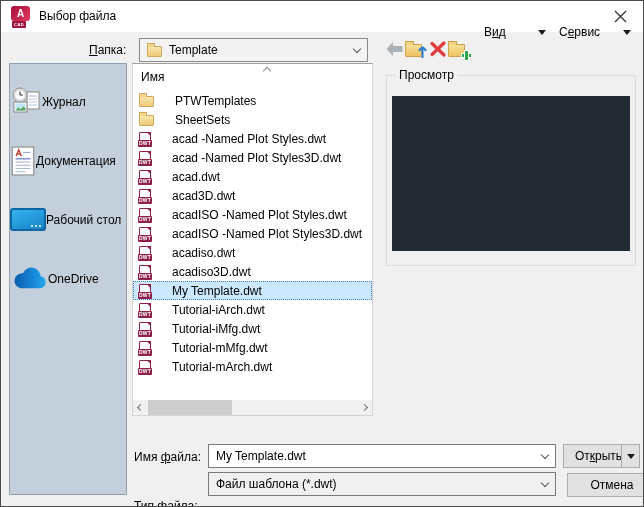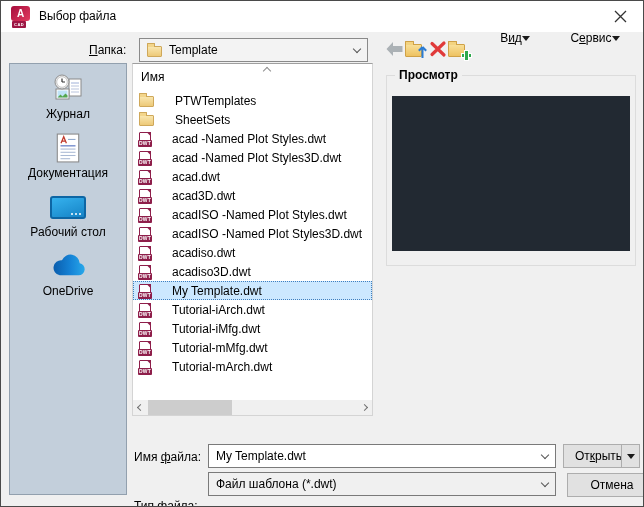--- a/index.html
+++ b/index.html
@@ -64,31 +64,31 @@
     background:#f3d380; border:1px solid #cfa146; border-bottom:none; border-radius:1px 1px 0 0;
   }
   .up-arrow { position:absolute; right:-1px; bottom:0; }
   .plus-badge { position:absolute; right:-1px; bottom:-1px; width:9px; height:9px; }
   .plus-badge::before, .plus-badge::after {
     content:""; position:absolute; background:#2ea84c; box-shadow:0 0 0 1px #fff;
   }
   .plus-badge::before { left:0; top:3px; width:9px; height:3px; }
   .plus-badge::after  { left:3px; top:0; width:3px; height:9px; }
 
-  .menubtn { position:absolute; top:26px; height:22px; display:flex; align-items:center; justify-content:center; }
+  .menubtn { position:absolute; top:20px; height:22px; display:flex; align-items:center; justify-content:space-between; }
   .menu-view  { left:483px; width:62px; }
   .menu-tools { left:558px; width:72px; }
   .tri { width:0; height:0; border-left:4px solid transparent; border-right:4px solid transparent; border-top:5px solid #1a1a1a; }
 
   
   .sidebar {
     position:absolute; left:8px; top:62px; width:118px; height:432px;
     background:#c3cfdb; border:1px solid #92a0ae; padding-top:8px;
   }
-  .place { height:59px; display:flex; flex-direction:column; align-items:center; cursor:default; }
+  .place { height:59px; display:flex; flex-direction:row; align-items:center; cursor:default; }
   .place .picon { height:34px; display:flex; align-items:center; justify-content:center; }
   .place .plabel { margin-top:1px; }
   .desk-ic {
     width:36px; height:23px; border-radius:3px; position:relative;
     background:linear-gradient(160deg,#36b2ee,#1583c6); border:2px solid #0d66a4;
   }
   .desk-ic::after {
     content:""; position:absolute; right:3px; bottom:2px; width:2px; height:2px; border-radius:50%;
     background:#fff; box-shadow:-4px 0 0 #fff,-8px 0 0 #fff;
   }
@@ -114,21 +114,21 @@
     position:absolute; left:-2px; bottom:-2px; background:#8e1e4a; color:#fff;
     font-size:5px; font-weight:700; line-height:5px; padding:1px 1px; border-radius:1px; letter-spacing:.2px;
   }
   .hscroll { position:absolute; left:0; right:0; bottom:0; height:15px; background:#f0f0f0; }
   .sb-arrow { position:absolute; top:5px; width:5px; height:5px; border-left:1.6px solid #6f6f6f; border-bottom:1.6px solid #6f6f6f; }
   .sb-left  { left:5px;  transform:rotate(45deg); }
   .sb-right { right:5px; transform:rotate(225deg); }
   .sb-thumb { position:absolute; left:15px; top:0; width:84px; height:15px; background:#cdcdcd; }
 
   
-  .preview-group { position:absolute; left:385px; top:74px; width:250px; height:191px; border:1px solid #dcdcdc;font-weight:bold; }
+  .preview-group { position:absolute; left:385px; top:74px; width:250px; height:191px; border:1px solid #dcdcdc; }
   .preview-label { position:absolute; top:-8px; left:8px; background:#f0f0f0; padding:0 4px; }
   .preview-canvas { position:absolute; left:5px; top:20px; width:238px; height:155px; background:#222932; }
 
   
   .lbl-filename { position:absolute; left:133px; top:449px; }
   .lbl-filetype { position:absolute; left:133px; top:498px; }
   .combo-filename { left:207px; top:443px; width:348px; height:24px; background:#fff; border-color:#7a7a7a; }
   .combo-filetype { left:207px; top:471px; width:348px; height:24px; background:#f0f0f0; border-color:#7a7a7a; }
   .btn {
     position:absolute; background:#e1e1e1; border:1px solid #adadad;

